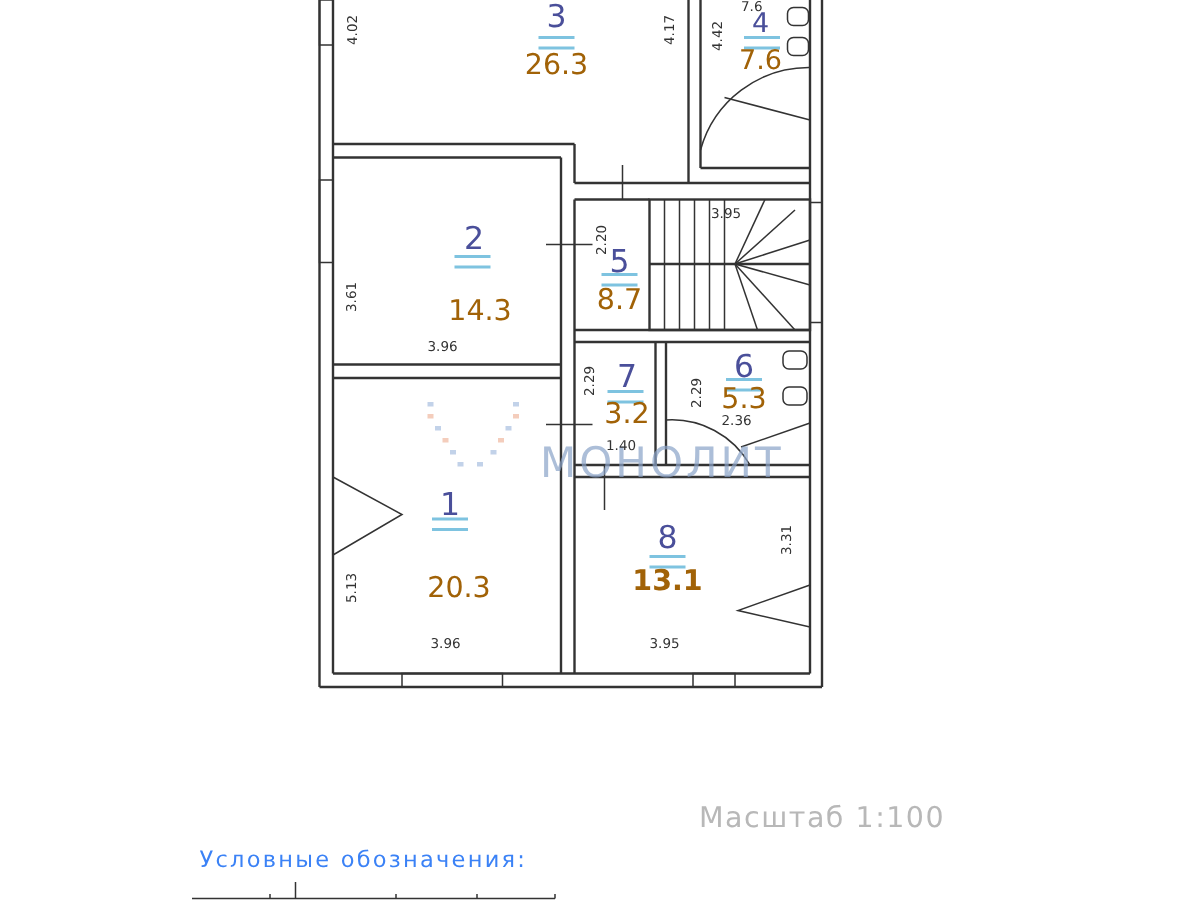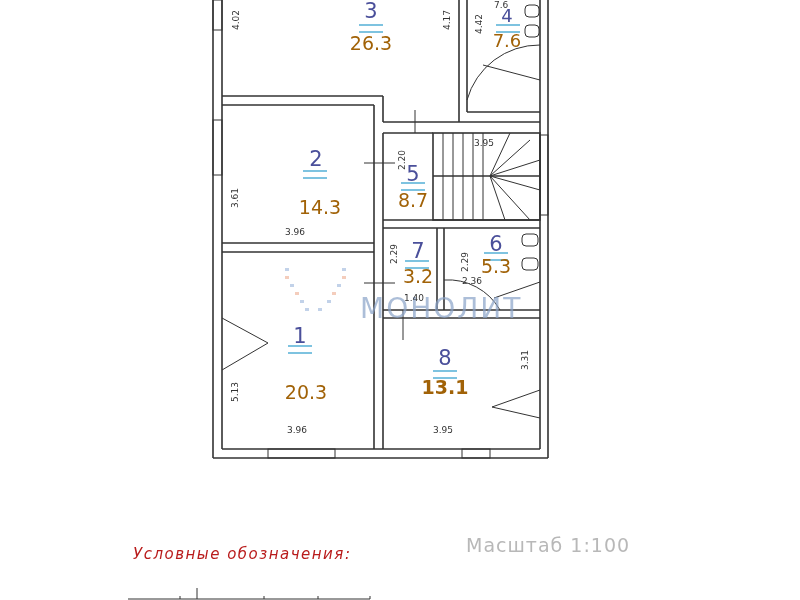--- a/index.html
+++ b/index.html
@@ -3,21 +3,21 @@
 <meta charset="utf-8">
 <style>
   html, body { margin:0; padding:0; background:#ffffff; }
   body { width:800px; height:600px; position:relative; overflow:hidden; font-family:"DejaVu Sans", sans-serif; }
   #plan { position:absolute; left:0; top:0; width:800px; height:600px; }
   .room-num { position:absolute; color:#4a4f9a; font-size:21px; text-align:center; width:80px; line-height:22px; }
   .room-eq { position:absolute; width:24px; height:5px; border-top:2px solid #7ec3e0; border-bottom:2px solid #7ec3e0; }
   .room-area { position:absolute; color:#a16207; font-size:19px; text-align:center; width:80px; line-height:20px; }
   .dim { position:absolute; color:#333; font-size:9px; white-space:nowrap; }
   .dim.v { transform:rotate(-90deg); transform-origin:left top; }
-  .legend-title { position:absolute; left:133px; top:545px; font-size:15px; letter-spacing:1.5px; color:#b91c1c;font-style:italic; }
+  .legend-title { position:absolute; left:133px; top:564px; font-size:15px; letter-spacing:1.5px; color:#3b82f6; }
   .scale { position:absolute; left:466px; top:534px; font-size:19px; color:#b8b8b8; letter-spacing:1px; }
   .watermark { position:absolute; left:360px; top:292px; font-size:28px; color:#8aa3c8; opacity:0.7; letter-spacing:2px; }
 </style>
 </head>
 <body>
 
 <svg id="plan" viewBox="0 0 800 600" xmlns="http://www.w3.org/2000/svg">
   <g stroke="#333" stroke-width="1.6" fill="none">
 
     <line x1="213" y1="0" x2="213" y2="458"></line>
@@ -158,21 +158,21 @@
 <div class="dim v" style="left:231px;top:30px;">4.02</div>
 <div class="dim v" style="left:442px;top:30px;">4.17</div>
 <div class="dim v" style="left:474px;top:34px;">4.42</div>
 <div class="dim" style="left:494px;top:0px;">7.6</div>
 <div class="dim v" style="left:230px;top:208px;">3.61</div>
 <div class="dim" style="left:285px;top:227px;">3.96</div>
 <div class="dim v" style="left:397px;top:170px;">2.20</div>
 <div class="dim" style="left:474px;top:138px;">3.95</div>
 <div class="dim v" style="left:389px;top:264px;">2.29</div>
 <div class="dim v" style="left:460px;top:272px;">2.29</div>
-<div class="dim" style="left:462px;top:276px;text-align:right;">2.36</div>
+<div class="dim" style="left:481px;top:276px;text-align:right;">2.36</div>
 <div class="dim" style="left:404px;top:293px;">1.40</div>
 <div class="dim v" style="left:230px;top:402px;">5.13</div>
 <div class="dim" style="left:287px;top:425px;">3.96</div>
 <div class="dim v" style="left:520px;top:370px;">3.31</div>
 <div class="dim" style="left:433px;top:425px;">3.95</div>
 
 <div class="scale">Масштаб 1:100</div>
 <div class="legend-title">Условные обозначения:</div>
 <svg style="position:absolute;left:0;top:580px;" width="800" height="20">
   <g stroke="#333" stroke-width="1" fill="none">

